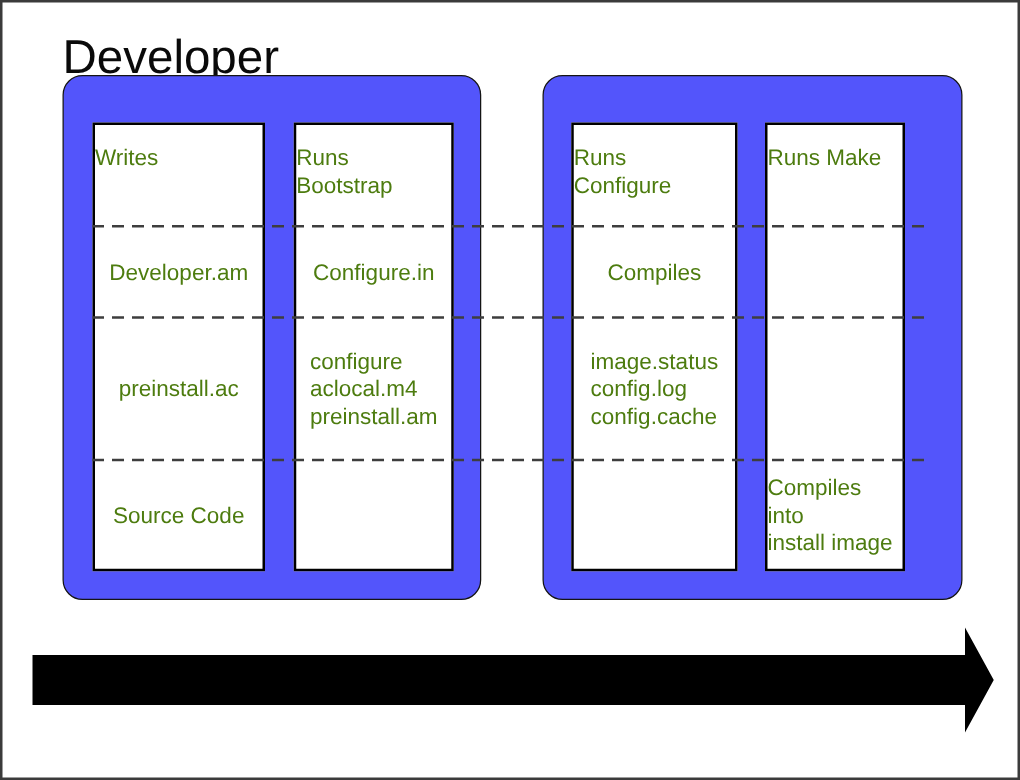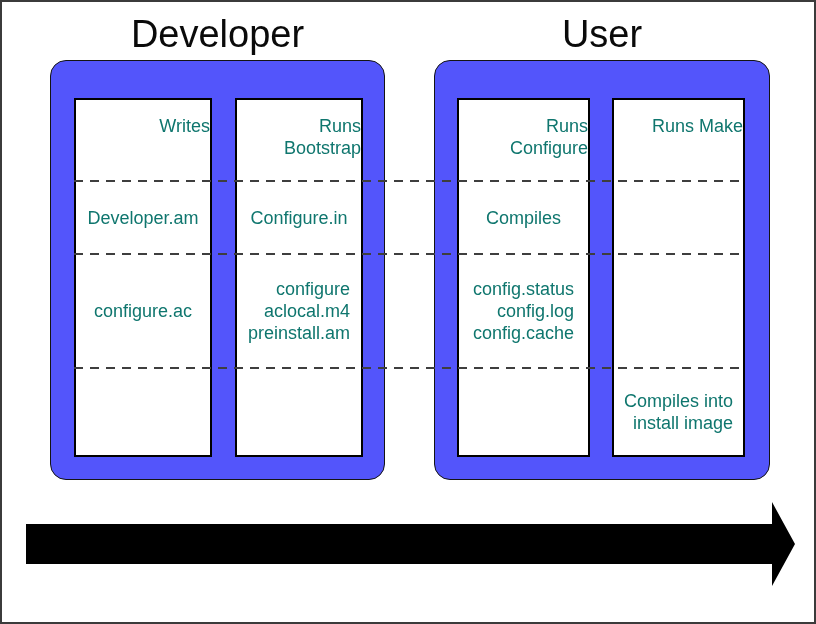--- a/index.html
+++ b/index.html
@@ -8,24 +8,23 @@
     width:816px;height:624px;
     box-sizing:border-box;
     background:#fff;
     border:2px solid var(--page-border,#3b3b3b);
     font-family:"Liberation Sans", sans-serif;
     color:#000;
     overflow:hidden;
   }
   .group-title{
     position:absolute;
-    top:12px;
+    top:24px;
     font-size:38px;
     line-height:40px;
-    text-align:center;
     font-weight:400;
     color:#0a0a0a;
   }
   .title-dev{left:48px;width:335px;}
   .title-user{left:432px;width:336px;}
   .panel{
     position:absolute;
     top:58px;height:420px;
     background:var(--panel,#5355fb);
     border:1px solid var(--panel-border,#141414);
@@ -41,27 +40,27 @@
     background:#fff;
     border:2px solid var(--box-border,#000);
     box-sizing:border-box;
     z-index:2;
     display:flex;
     flex-direction:column;
   }
   .col-a{left:72px;width:138px;}
   .col-b{left:233px;width:128px;}
   .col-c{left:455px;width:133px;}
-  .col-d{left:610px;width:133px;}
+  .col-d{left:610px;width:112px;}
   .cell{
     font-size:18px;
     line-height:22px;
-    text-align:right;
+    text-align:left;
     white-space:pre-line;
-    color:#0f766e;
+    color:#4d7c0f;
     overflow:hidden;
   }
   .cell-1{height:81px;padding-top:15px;box-sizing:border-box;}
   .cell-2{height:73px;display:flex;align-items:center;justify-content:center;}
   .cell-3{height:114px;display:flex;align-items:center;justify-content:center;}
   .cell-4{height:87px;display:flex;align-items:center;justify-content:center;}
   .divider{
     position:absolute;
     left:72px;width:669px;height:2px;
     background:repeating-linear-gradient(90deg,var(--dash,#3e3e3e) 0 9px,transparent 9px 16px);
@@ -75,46 +74,46 @@
     left:0;top:490px;width:816px;height:110px;
     z-index:1;
   }
 </style>
 </head>
 <body>
 
 <div class="stage" style="--panel: #5355fb; --panel-border: #141414; --box-border: #000000; --dash: #3e3e3e; --arrow: #000000; --page-border: #3b3b3b;">
 
   <div class="group-title title-dev">Developer</div>
-  <div class="group-title title-user">User</div>
 
   <div class="panel panel-dev"></div>
   <div class="panel panel-user"></div>
 
   <div class="column col-a">
     <div class="cell cell-1">Writes</div>
     <div class="cell cell-2">Developer.am</div>
-    <div class="cell cell-3">configure.ac</div>
+    <div class="cell cell-3">preinstall.ac</div>
+    <div class="cell cell-4">Source Code</div>
   </div>
 
   <div class="column col-b">
     <div class="cell cell-1">Runs
 Bootstrap</div>
     <div class="cell cell-2">Configure.in</div>
     <div class="cell cell-3">configure
 aclocal.m4
 preinstall.am</div>
     <div class="cell cell-4"></div>
   </div>
 
   <div class="column col-c">
     <div class="cell cell-1">Runs
 Configure</div>
     <div class="cell cell-2">Compiles</div>
-    <div class="cell cell-3">config.status
+    <div class="cell cell-3">image.status
 config.log
 config.cache</div>
     <div class="cell cell-4"></div>
   </div>
 
   <div class="column col-d">
     <div class="cell cell-1">Runs Make</div>
     <div class="cell cell-2"></div>
     <div class="cell cell-3"></div>
     <div class="cell cell-4">Compiles into

